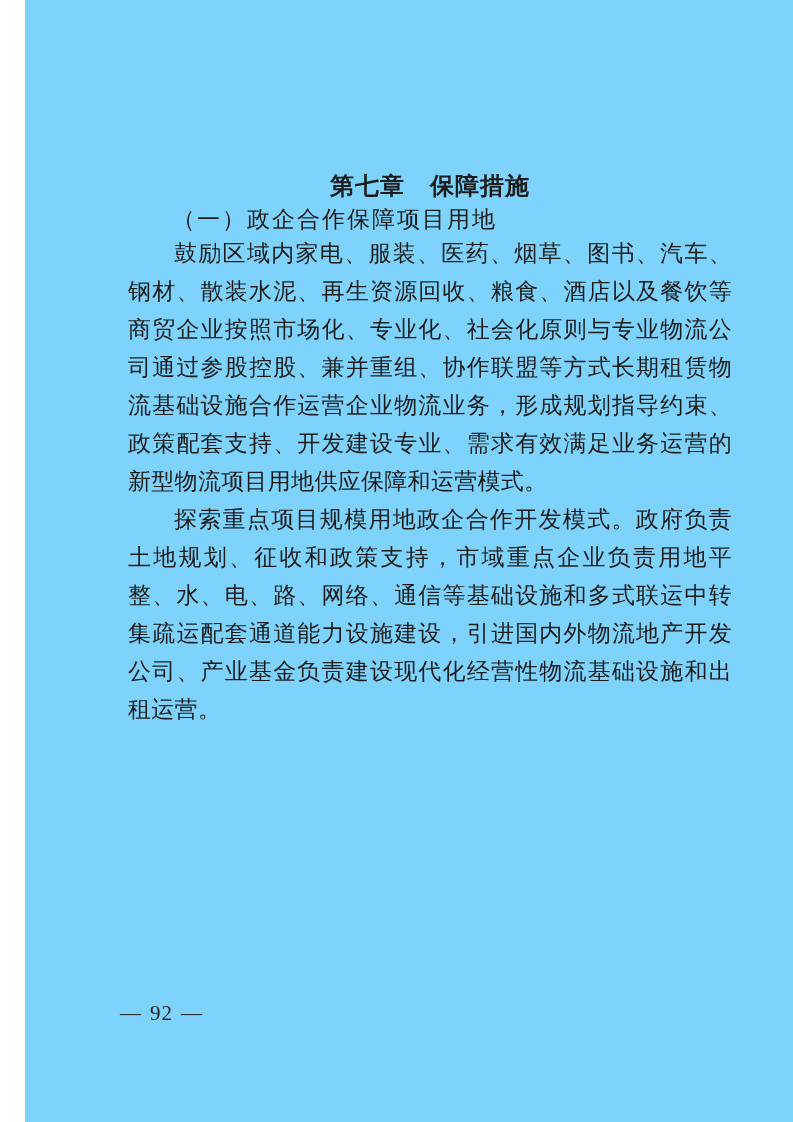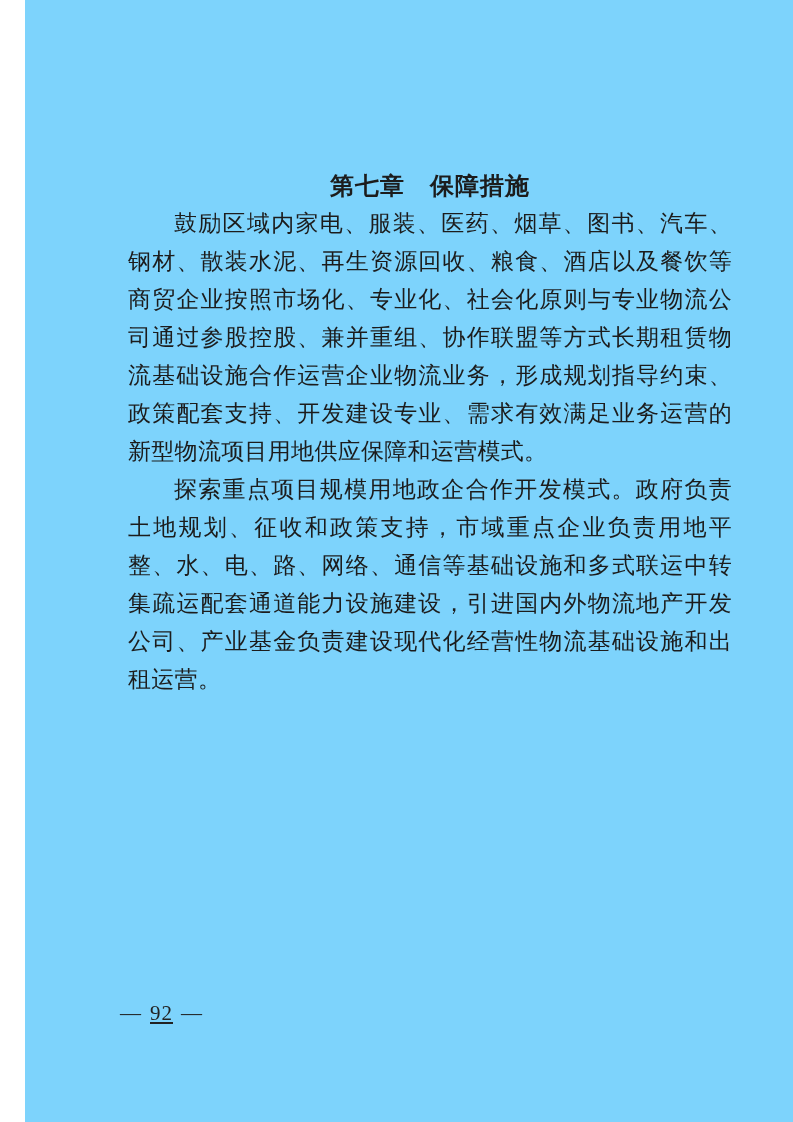--- a/index.html
+++ b/index.html
@@ -62,32 +62,32 @@
     position: absolute;
     left: 95px;
     top: 1000px;
     font-size: 21px;
     line-height: 26px;
     color: #222222;
     letter-spacing: 1px;
   }
   .footer .page-num {
     margin: 0 8px;
-    text-decoration: underline;
   }
 </style>
 </head>
 <body>
 
 <div class="page">
   <div class="content">
 
     <h1 class="chapter-title">第七章　保障措施</h1>
 
 
+    <h3 class="sub-heading">（一）政企合作保障项目用地</h3>
 
     <p class="para">鼓励区域内家电、服装、医药、烟草、图书、汽车、钢材、散装水泥、再生资源回收、粮食、酒店以及餐饮等商贸企业按照市场化、专业化、社会化原则与专业物流公司通过参股控股、兼并重组、协作联盟等方式长期租赁物流基础设施合作运营企业物流业务，形成规划指导约束、政策配套支持、开发建设专业、需求有效满足业务运营的新型物流项目用地供应保障和运营模式。</p>
 
     <p class="para">探索重点项目规模用地政企合作开发模式。政府负责土地规划、征收和政策支持，市域重点企业负责用地平整、水、电、路、网络、通信等基础设施和多式联运中转集疏运配套通道能力设施建设，引进国内外物流地产开发公司、产业基金负责建设现代化经营性物流基础设施和出租运营。</p>
 
 
 
 
 
   </div>

